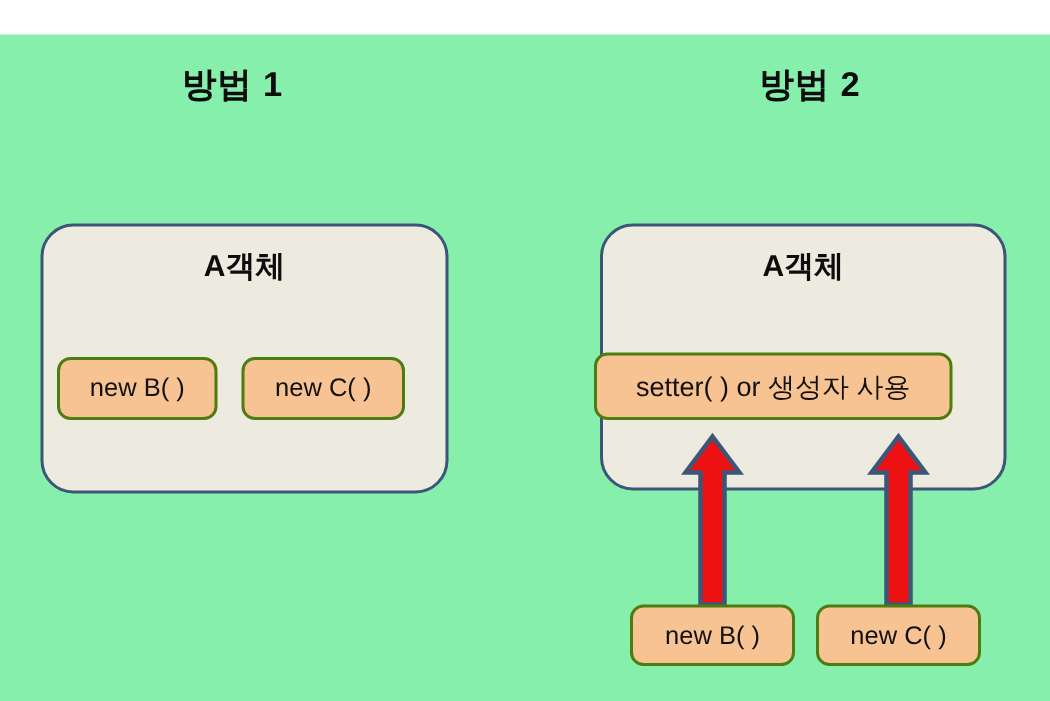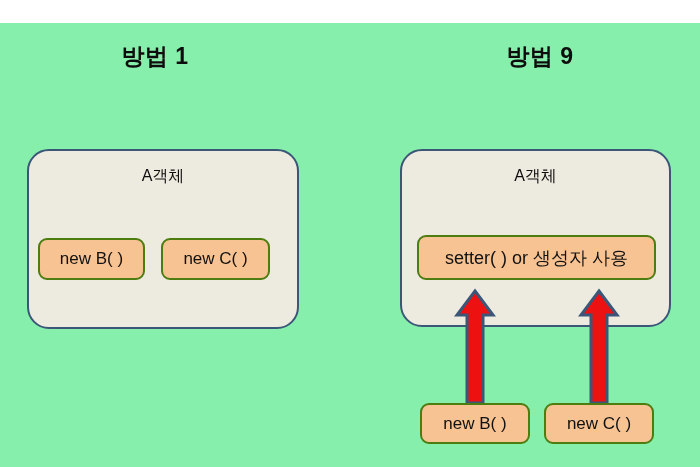--- a/index.html
+++ b/index.html
@@ -42,22 +42,22 @@
   }
   #container-left  { left: 27px;  top: 126px; width: 272px; height: 180px; }
   #container-right { left: 400px; top: 126px; width: 271px; height: 178px; }
 
   .container-label {
     position: absolute;
     left: 0;
     right: 0;
     top: 17px;
     text-align: center;
-    font-weight: normal;
-    font-size: 16px;
+    font-weight: bold;
+    font-size: 20px;
     color: #0d0d0d;
     line-height: 1;
   }
 
   .orange-box {
     position: absolute;
     background: #f8c393;
     border: 2px solid #4d7c0f;
     border-radius: 9px;
     box-sizing: border-box;
@@ -65,42 +65,42 @@
     align-items: center;
     justify-content: center;
     font-size: 17px;
     color: #111111;
     white-space: nowrap;
   }
   
   #box-new-b-left  { left: 38px;  top: 215px; width: 107px; height: 42px; }
   #box-new-c-left  { left: 161px; top: 215px; width: 109px; height: 42px; }
   
-  #box-setter      { left: 417px; top: 212px; width: 239px; height: 45px; font-size: 18px; }
+  #box-setter      { left: 396px; top: 212px; width: 239px; height: 45px; font-size: 18px; }
   
   #box-new-b-bottom { left: 420px; top: 380px; width: 110px; height: 41px; }
   #box-new-c-bottom { left: 544px; top: 380px; width: 110px; height: 41px; }
 
   .arrow {
     position: absolute;
     width: 42px;
     height: 118px;
   }
   #arrow-b { left: 454px; top: 265px; }
   #arrow-c { left: 578px; top: 265px; }
   .arrow svg { display: block; width: 100%; height: 100%; overflow: visible; }
 </style>
 </head>
 <body>
 
 <div id="canvas">
 
   <div class="panel-title" id="title-method-1">방법 1</div>
 
-  <div class="panel-title" id="title-method-2">방법 9</div>
+  <div class="panel-title" id="title-method-2">방법 2</div>
 
   <div class="container-box" id="container-left">
     <div class="container-label">A객체</div>
   </div>
 
   <div class="orange-box" id="box-new-b-left">new B( )</div>
 
   <div class="orange-box" id="box-new-c-left">new C( )</div>
 
   <div class="container-box" id="container-right">

